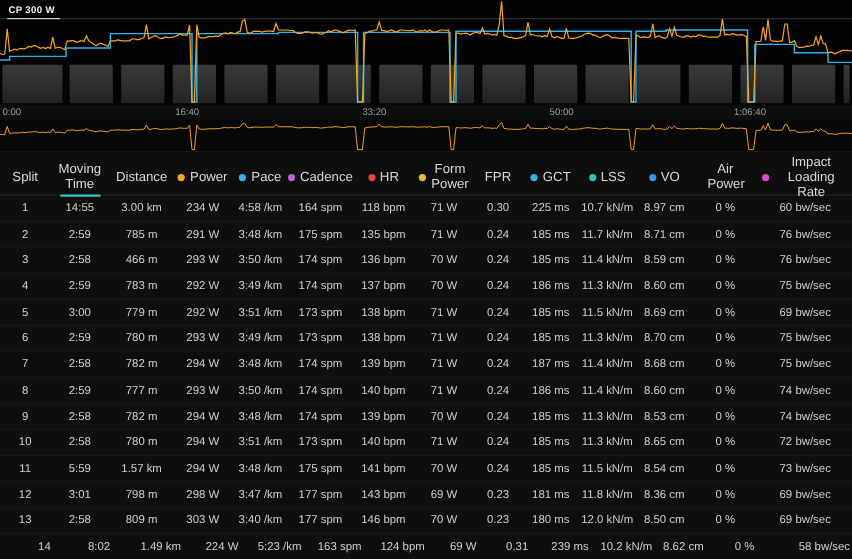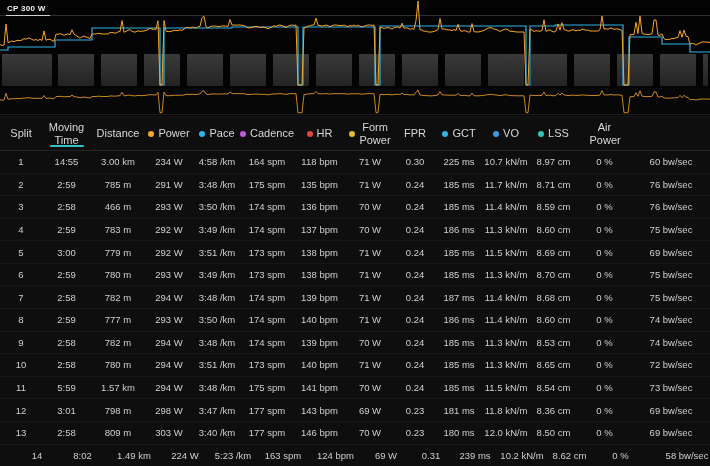--- a/index.html
+++ b/index.html
@@ -68,20 +68,27 @@
         <rect x="617" y="54" width="36" height="32" rx="1" fill="url(#bandGrad)"></rect>
         <rect x="660" y="54" width="36" height="32" rx="1" fill="url(#bandGrad)"></rect>
         <rect x="703" y="54" width="5" height="32" rx="1" fill="url(#bandGrad)"></rect>
         <line x1="0" x2="710" y1="15.5" y2="15.5" stroke="#2e2e2e" stroke-width="1"></line>
         <polyline points="0,50 8,50 8,47 55,47 55,40 92,40 92,28 160,28 160,85 164,85 164,28 232,28 232,27 298,27 298,85 303,85 303,27 375,27 375,85 380,85 380,26 490,26 490,26 526,26 526,85 530,85 530,26 555,26 555,25 623,25 623,85 629,85 629,37 662,37 662,44 690,44 690,52 710,52" fill="none" stroke="#2fb3e8" stroke-width="1.2"></polyline>
         <polyline points="0,44.5 2,45.4 4,45 6,24 8,42.6 10,41.9 12,40.9 14,41.8 16,40.7 18,40.3 20,40.7 22,40 24,38.7 26,39.2 28,38 30,38.2 32,39.5 34,40.2 36,39.5 38,40.5 40,39.3 42,40.5 44,30.9 46,40.2 48,39.4 50,39.4 52,40.4 54,41.3 56,34.1 58,34.3 60,33.6 62,34.3 64,35.3 66,34.5 68,33.8 70,34.7 72,29.8 74,34 76,35.4 78,36.8 80,38.2 82,36.8 84,36 86,37 88,37.5 90,38.7 92,34 94,34 96,34 98,33.2 100,33.6 102,34 104,34 106,34 108,34 110,32.6 112,32.3 114,33.1 116,33 118,31.9 120,31.5 122,20.6 124,32.3 126,31.3 128,30.1 130,29.7 132,31.2 134,32.1 136,31.8 138,30.8 140,31.4 142,31.2 144,30.9 146,30.4 148,29.5 150,28.1 152,29.2 154,29.2 156,29.3 158,20.8 160,85 162,85 164,20.5 166,31.2 168,31.6 170,31.6 172,31.1 174,30.3 176,30.5 178,30.6 180,29.9 182,30.4 184,29 186,27.7 188,27.3 190,28.1 192,27 194,27.5 196,28.1 198,26.8 200,26.4 202,17.8 204,16.3 206,26.7 208,27.9 210,26.8 212,26 214,26.2 216,26 218,26.7 220,26.3 222,26 224,26 226,26 228,26.4 230,19.5 232,25 234,25 236,25.2 238,25 240,25 242,25.4 244,25.4 246,26.9 248,27.8 250,27.8 252,27.6 254,26.6 256,26.6 258,26.7 260,27.6 262,27.2 264,27.3 266,27.9 268,28.7 270,27.6 272,26.9 274,25.6 276,26.5 278,25.3 280,25 282,25.7 284,26.6 286,27.4 288,26.4 290,25.3 292,25 294,25.4 296,25 298,85 300,85 302,85 304,28.2 306,27.1 308,26 310,26 312,25 314,25 316,18.2 318,25.3 320,25.5 322,26.1 324,25.8 326,25 328,25.7 330,26.7 332,25.7 334,25 336,25 338,25.4 340,25.4 342,25.6 344,25 346,26 348,26.7 350,25.5 352,26 354,25 356,26.2 358,25 360,26.4 362,27 364,26.2 366,25.5 368,25 370,25 372,25.4 374,25 376,85 378,85 380,27.7 382,27.6 384,28.4 386,27.9 388,27.6 390,28.1 392,29.2 394,27.8 396,27.1 398,27 400,28.1 402,23.2 404,28.3 406,27.8 408,28.2 410,29.3 412,28.6 414,29.3 416,20.7 418,1 420,29.7 422,30.1 424,31.3 426,31 428,32 430,32 432,32 434,31.3 436,30.7 438,29.5 440,18.6 442,29.1 444,28.8 446,29.6 448,30 450,29.9 452,30.7 454,29.5 456,30.5 458,24.3 460,30.4 462,31.5 464,30.5 466,31 468,32 470,32 472,23.6 474,31.7 476,31.9 478,32 480,31.6 482,31 484,30.4 486,29.2 488,28.1 490,27.6 492,27.8 494,29.2 496,29.2 498,30.4 500,31.4 502,30.4 504,29.5 506,28.9 508,29.8 510,31.3 512,31.3 514,31.5 516,32 518,32 520,32 522,32 524,32 526,85 528,85 530,29.4 532,30 534,31.4 536,30.8 538,30.9 540,31.4 542,30.3 544,19.8 546,31.4 548,30.1 550,30 552,31.4 554,32 556,31 558,23.9 560,30.1 562,22.7 564,29.5 566,30.2 568,31 570,30.9 572,29.7 574,30.1 576,30.9 578,30.1 580,30.6 582,29.1 584,29.4 586,30.3 588,30 590,31 592,31 594,31 596,31 598,31 600,29.5 602,16 604,29.1 606,28.7 608,29.3 610,28 612,28.4 614,29.3 616,29 618,28.9 620,29.6 622,30.4 624,85 626,85 628,85 630,34.7 632,34.6 634,34.4 636,22.3 638,33.6 640,16 642,33.2 644,34.3 646,34.2 648,34.6 650,34.2 652,33.9 654,20 656,20 658,35.3 660,35.3 662,33.9 664,38.6 666,39.6 668,39.4 670,39.2 672,38.5 674,38.7 676,37.7 678,37.6 680,30.7 682,37.2 684,30.1 686,36.3 688,36.7 690,44.2 692,43.4 694,43.9 696,45.1 698,43.8 700,42.9 702,42 704,42 706,42 708,42.2 710,42.5" fill="none" stroke="#f7a528" stroke-width="1"></polyline>
       </svg>
     <div class="cp-label">CP 300 W</div>
   </div>
 
+  <div class="axis-row" id="axis-row">
+      <span class="tick first" style="left: 2px;">0:00</span>
+      <span class="tick" style="left: 156px;">16:40</span>
+      <span class="tick" style="left: 312px;">33:20</span>
+      <span class="tick" style="left: 468px;">50:00</span>
+      <span class="tick" style="left: 625px;">1:06:40</span>
+    </div>
 
   <div class="mini">
     <svg id="mini-chart" width="710" height="28">
         <line x1="0" x2="710" y1="26.5" y2="26.5" stroke="#1d1d1d"></line>
         <polyline points="0,11.8 2,12.1 4,12.0 6,5.3 8,11.2 10,11.0 12,10.6 14,10.9 16,10.6 18,10.5 20,10.6 22,10.4 24,10.0 26,10.1 28,9.7 30,9.8 32,10.2 34,10.4 36,10.2 38,10.5 40,10.1 42,10.5 44,7.5 46,10.4 48,10.2 50,10.2 52,10.5 54,10.8 56,8.5 58,8.5 60,8.3 62,8.5 64,8.9 66,8.6 68,8.4 70,8.7 72,7.1 74,8.5 76,8.9 78,9.3 80,9.8 82,9.3 84,9.1 86,9.4 88,9.6 90,10.0 92,8.5 94,8.5 96,8.5 98,8.2 100,8.3 102,8.5 104,8.5 106,8.5 108,8.5 110,8.0 112,7.9 114,8.2 116,8.1 118,7.8 120,7.7 122,4.2 124,7.9 126,7.6 128,7.2 130,7.1 132,7.6 134,7.9 136,7.8 138,7.4 140,7.6 142,7.6 144,7.5 146,7.3 148,7.0 150,6.6 152,6.9 154,6.9 156,7.0 158,4.3 160,24.7 162,24.7 164,4.2 166,7.6 168,7.7 170,7.7 172,7.5 174,7.3 176,7.3 178,7.4 180,7.1 182,7.3 184,6.9 186,6.4 188,6.3 190,6.6 192,6.2 194,6.4 196,6.6 198,6.2 200,6.0 202,3.3 204,2.8 206,6.1 208,6.5 210,6.2 212,5.9 214,6.0 216,5.9 218,6.1 220,6.0 222,5.9 224,5.9 226,5.9 228,6.0 230,3.8 232,5.6 234,5.6 236,5.7 238,5.6 240,5.6 242,5.7 244,5.7 246,6.2 248,6.5 250,6.5 252,6.4 254,6.1 256,6.1 258,6.1 260,6.4 262,6.3 264,6.3 266,6.5 268,6.8 270,6.4 272,6.2 274,5.8 276,6.1 278,5.7 280,5.6 282,5.8 284,6.1 286,6.4 288,6.0 290,5.7 292,5.6 294,5.7 296,5.6 298,24.7 300,24.7 302,24.7 304,6.6 306,6.3 308,5.9 310,5.9 312,5.6 314,5.6 316,3.4 318,5.7 320,5.8 322,5.9 324,5.8 326,5.6 328,5.8 330,6.1 332,5.8 334,5.6 336,5.6 338,5.7 340,5.7 342,5.8 344,5.6 346,5.9 348,6.1 350,5.8 352,5.9 354,5.6 356,6.0 358,5.6 360,6.0 362,6.2 364,6.0 366,5.8 368,5.6 370,5.6 372,5.7 374,5.6 376,24.7 378,24.7 380,6.4 382,6.4 384,6.7 386,6.5 388,6.4 390,6.6 392,6.9 394,6.5 396,6.3 398,6.2 400,6.6 402,5.0 404,6.6 406,6.5 408,6.6 410,7.0 412,6.7 414,7.0 416,4.2 418,2.0 420,7.1 422,7.2 424,7.6 426,7.5 428,7.8 430,7.8 432,7.8 434,7.6 436,7.4 438,7.0 440,3.6 442,6.9 444,6.8 446,7.1 448,7.2 450,7.1 452,7.4 454,7.0 456,7.3 458,5.4 460,7.3 462,7.7 464,7.3 466,7.5 468,7.8 470,7.8 472,5.1 474,7.7 476,7.8 478,7.8 480,7.7 482,7.5 484,7.3 486,6.9 488,6.6 490,6.4 492,6.5 494,6.9 496,6.9 498,7.3 500,7.6 502,7.3 504,7.0 506,6.8 508,7.1 510,7.6 512,7.6 514,7.7 516,7.8 518,7.8 520,7.8 522,7.8 524,7.8 526,24.7 528,24.7 530,7.0 532,7.2 534,7.6 536,7.4 538,7.5 540,7.6 542,7.3 544,3.9 546,7.6 548,7.2 550,7.2 552,7.6 554,7.8 556,7.5 558,5.2 560,7.2 562,4.9 564,7.0 566,7.2 568,7.5 570,7.5 572,7.1 574,7.2 576,7.5 578,7.2 580,7.4 582,6.9 584,7.0 586,7.3 588,7.2 590,7.5 592,7.5 594,7.5 596,7.5 598,7.5 600,7.0 602,2.7 604,6.9 606,6.8 608,7.0 610,6.5 612,6.7 614,7.0 616,6.9 618,6.8 620,7.1 622,7.3 624,24.7 626,24.7 628,24.7 630,8.7 632,8.6 634,8.6 636,4.7 638,8.3 640,2.7 642,8.2 644,8.5 646,8.5 648,8.6 650,8.5 652,8.4 654,4.0 656,4.0 658,8.9 660,8.9 662,8.4 664,9.9 666,10.2 668,10.2 670,10.1 672,9.9 674,10.0 676,9.6 678,9.6 680,7.4 682,9.5 684,7.2 686,9.2 688,9.3 690,11.7 692,11.4 694,11.6 696,12.0 698,11.6 700,11.3 702,11.0 704,11.0 706,11.0 708,11.1 710,11.2" fill="none" stroke="#f7a528" stroke-width="0.8"></polyline>
       </svg>
   </div>
 
   <div class="table">
     <div class="thead" id="thead">
@@ -116,29 +123,33 @@
           <span class="lbl" style="max-width: 32px;">Form Power</span>
         </div>
         <div class="th">
           <span class="lbl">FPR</span>
         </div>
         <div class="th">
           <span class="dot" style="background: rgb(47, 179, 232);"></span>
           <span class="lbl">GCT</span>
         </div>
         <div class="th">
+          <span class="dot" style="background: rgb(46, 196, 182);"></span>
+          <span class="lbl">LSS</span>
+        </div>
+        <div class="th">
           <span class="dot" style="background: rgb(58, 154, 232);"></span>
           <span class="lbl">VO</span>
         </div>
         <div class="th">
-          <span class="dot" style="background: rgb(46, 196, 182);"></span>
-          <span class="lbl">LSS</span>
-        </div>
-        <div class="th">
           <span class="lbl" style="max-width: 30px;">Air Power</span>
+        </div>
+        <div class="th">
+          <span class="dot" style="background: rgb(212, 79, 198);"></span>
+          <span class="lbl" style="max-width: 62px;">Impact Loading Rate</span>
         </div>
       </div>
     <div class="tbody" id="tbody">
         <div class="tr">
           <div class="td">1</div>
           <div class="td">14:55</div>
           <div class="td">3.00 km</div>
           <div class="td">234 W</div>
           <div class="td">4:58 /km</div>
           <div class="td">164 spm</div>

